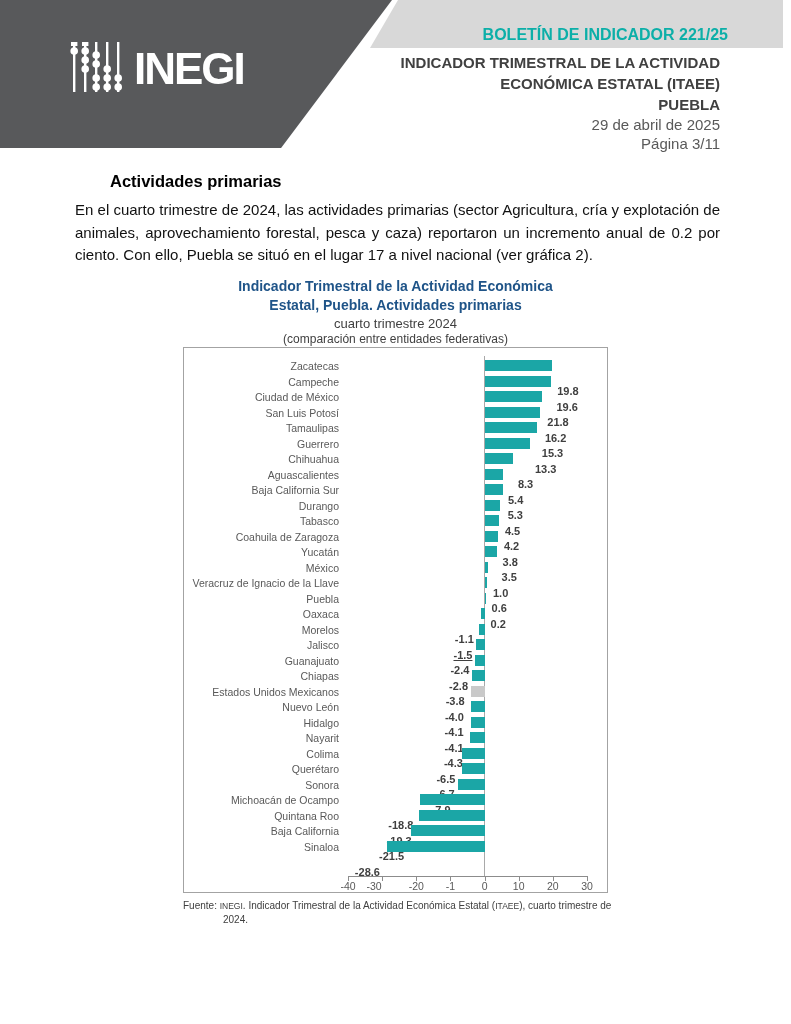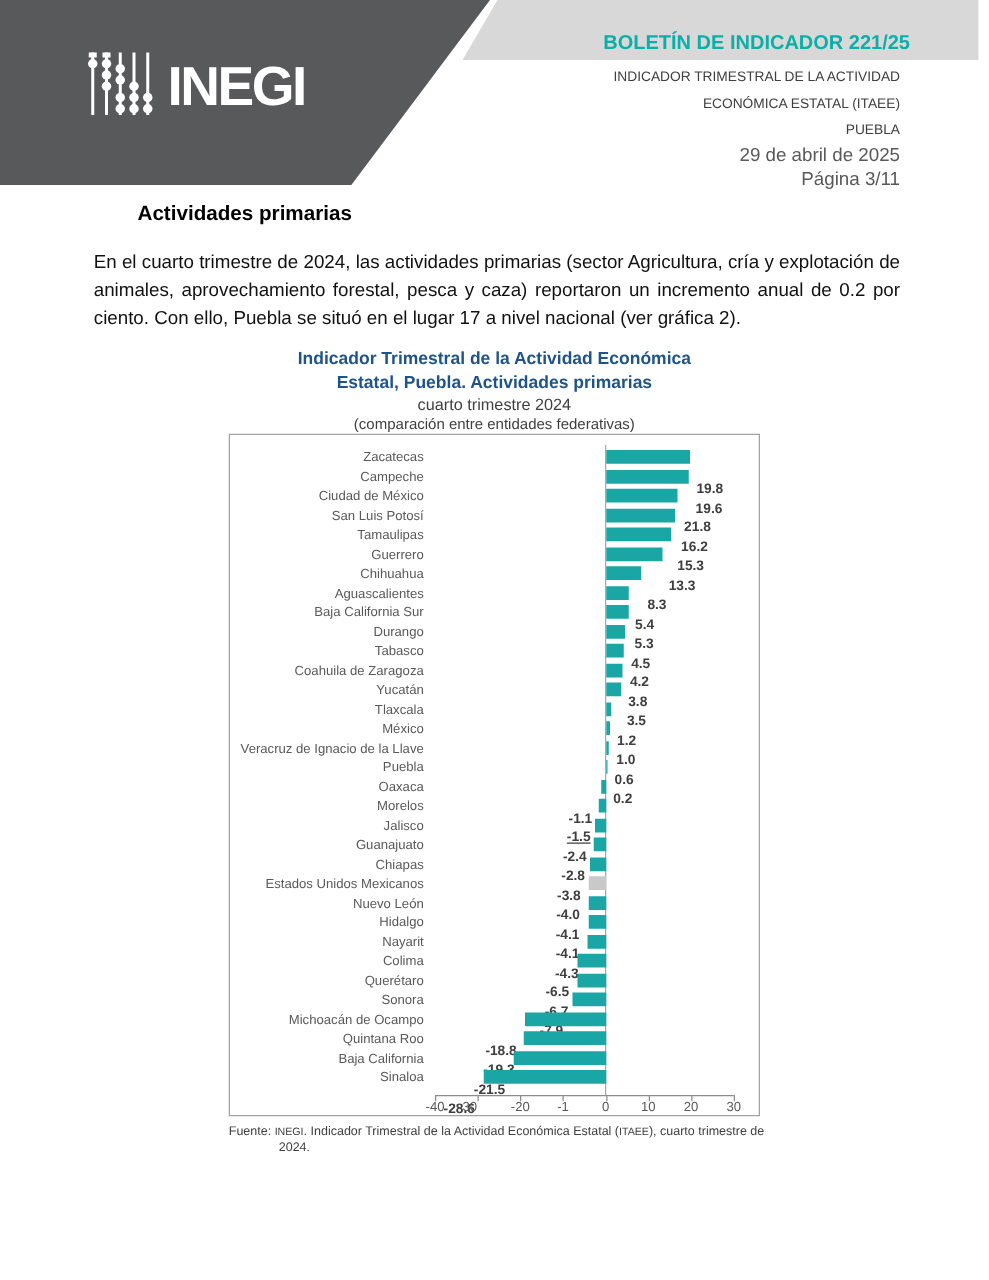--- a/index.html
+++ b/index.html
@@ -8,25 +8,25 @@
 
   
   .banner{position:absolute;left:0;top:0;width:392px;height:148px;background:#58595b;
           clip-path:polygon(0 0,100% 0,71.7% 100%,0 100%);}
   .logo{position:absolute;left:68px;top:40px;display:flex;align-items:center;gap:8px;}
   .logo-text{color:#fff;font-weight:bold;font-size:44px;letter-spacing:-2px;line-height:1;}
   .strip{position:absolute;left:356px;top:0;width:427px;height:48px;background:#d8d8d8;
          clip-path:polygon(42px 0,100% 0,100% 100%,14px 100%);}
   .strip-text{position:absolute;right:63px;top:11px;line-height:48px;font-weight:bold;font-size:16px;color:#0cafa8;}
   .hdr-right{position:absolute;right:71px;top:52px;text-align:right;}
-  .hdr-title{font-weight:normal;font-size:11px;color:#404040;line-height:21px;}
+  .hdr-title{font-weight:bold;font-size:15px;color:#404040;line-height:21px;}
   .hdr-sub{font-size:15px;color:#595959;line-height:19px;}
 
   
-  .section-heading{position:absolute;left:110px;top:162px;font-weight:bold;font-size:16.5px;color:#000;}
+  .section-heading{position:absolute;left:110px;top:172px;font-weight:bold;font-size:16.5px;color:#000;}
   .paragraph{position:absolute;left:75px;top:199px;width:645px;font-size:15px;line-height:22.5px;
              text-align:justify;color:#111;}
 
   
   .chart-head{position:absolute;left:183px;top:277px;width:425px;text-align:center;}
   .g-label{font-size:13px;color:#595959;line-height:16px;}
   .g-title{font-size:14px;font-weight:bold;color:#1f5488;line-height:19px;}
   .g-sub{font-size:13px;color:#3f3f3f;line-height:17px;}
   .g-sub2{font-size:12px;color:#3f3f3f;line-height:15px;}
 
@@ -166,25 +166,20 @@
           <span class="state-label">Coahuila de Zaragoza</span>
           <div class="bar" style="width: 12.9743px; left: 300.571px; background: rgb(27, 166, 166);"></div>
           <span class="value-label" style="left: 318.546px;">3.8</span>
         </div>
         <div class="crow">
           <span class="state-label">Yucatán</span>
           <div class="bar" style="width: 11.95px; left: 300.571px; background: rgb(27, 166, 166);"></div>
           <span class="value-label" style="left: 317.521px;">3.5</span>
         </div>
         <div class="crow">
-          <span class="state-label">Tlaxcala</span>
-          <div class="bar" style="width: 4.09714px; left: 300.571px; background: rgb(27, 166, 166);"></div>
-          <span class="value-label" style="left: 309.669px;">1.2</span>
-        </div>
-        <div class="crow">
           <span class="state-label">México</span>
           <div class="bar" style="width: 3.41429px; left: 300.571px; background: rgb(27, 166, 166);"></div>
           <span class="value-label" style="left: 308.986px;">1.0</span>
         </div>
         <div class="crow">
           <span class="state-label">Veracruz de Ignacio de la Llave</span>
           <div class="bar" style="width: 2.04857px; left: 300.571px; background: rgb(27, 166, 166);"></div>
           <span class="value-label" style="left: 307.62px;">0.6</span>
         </div>
         <div class="crow">

